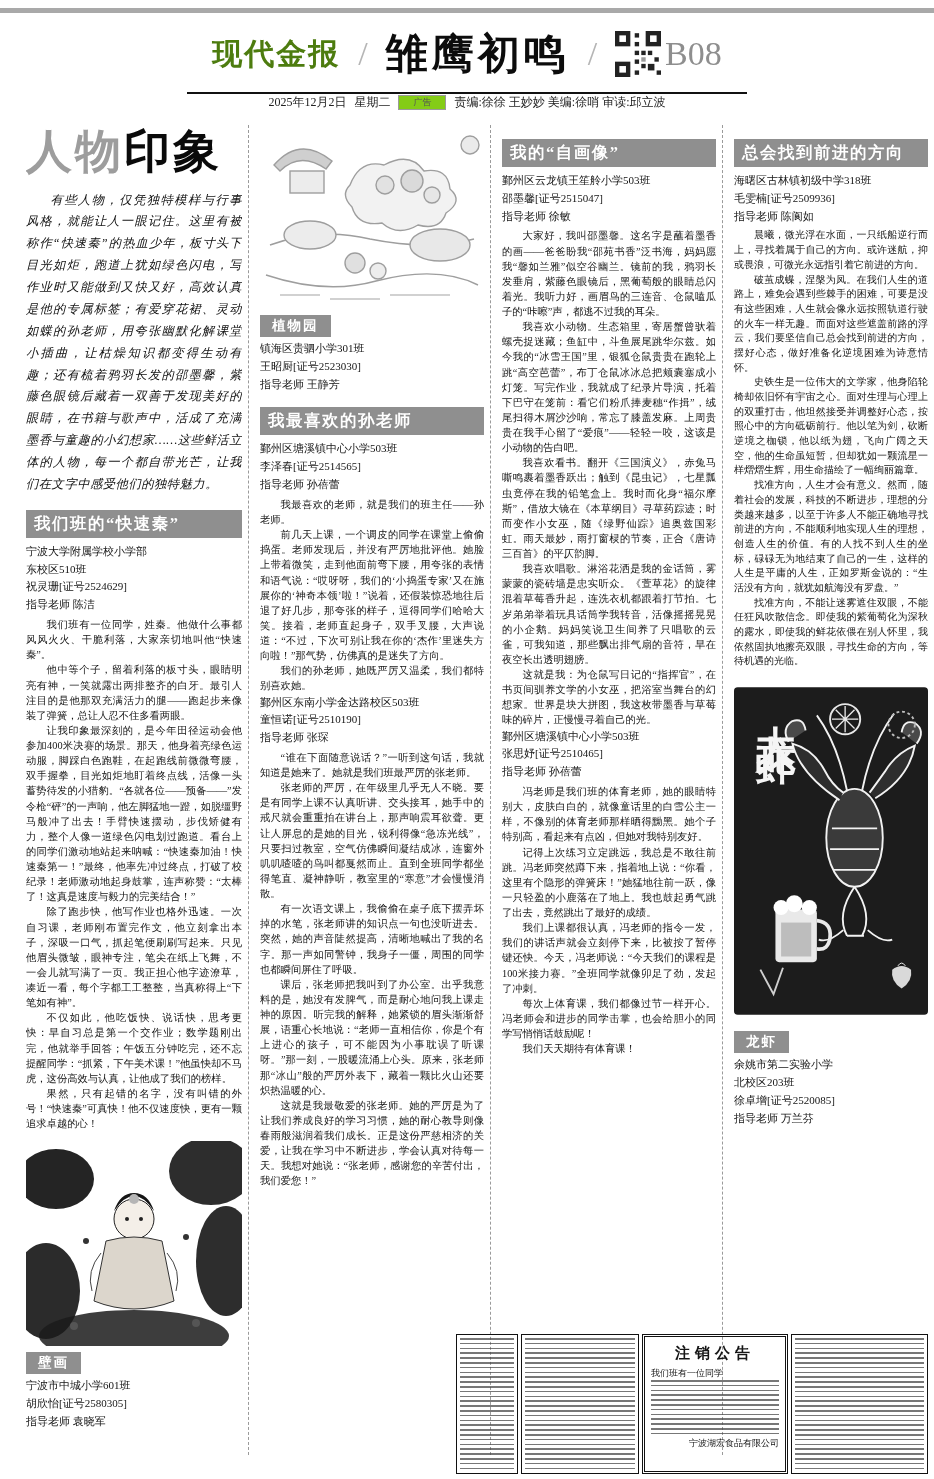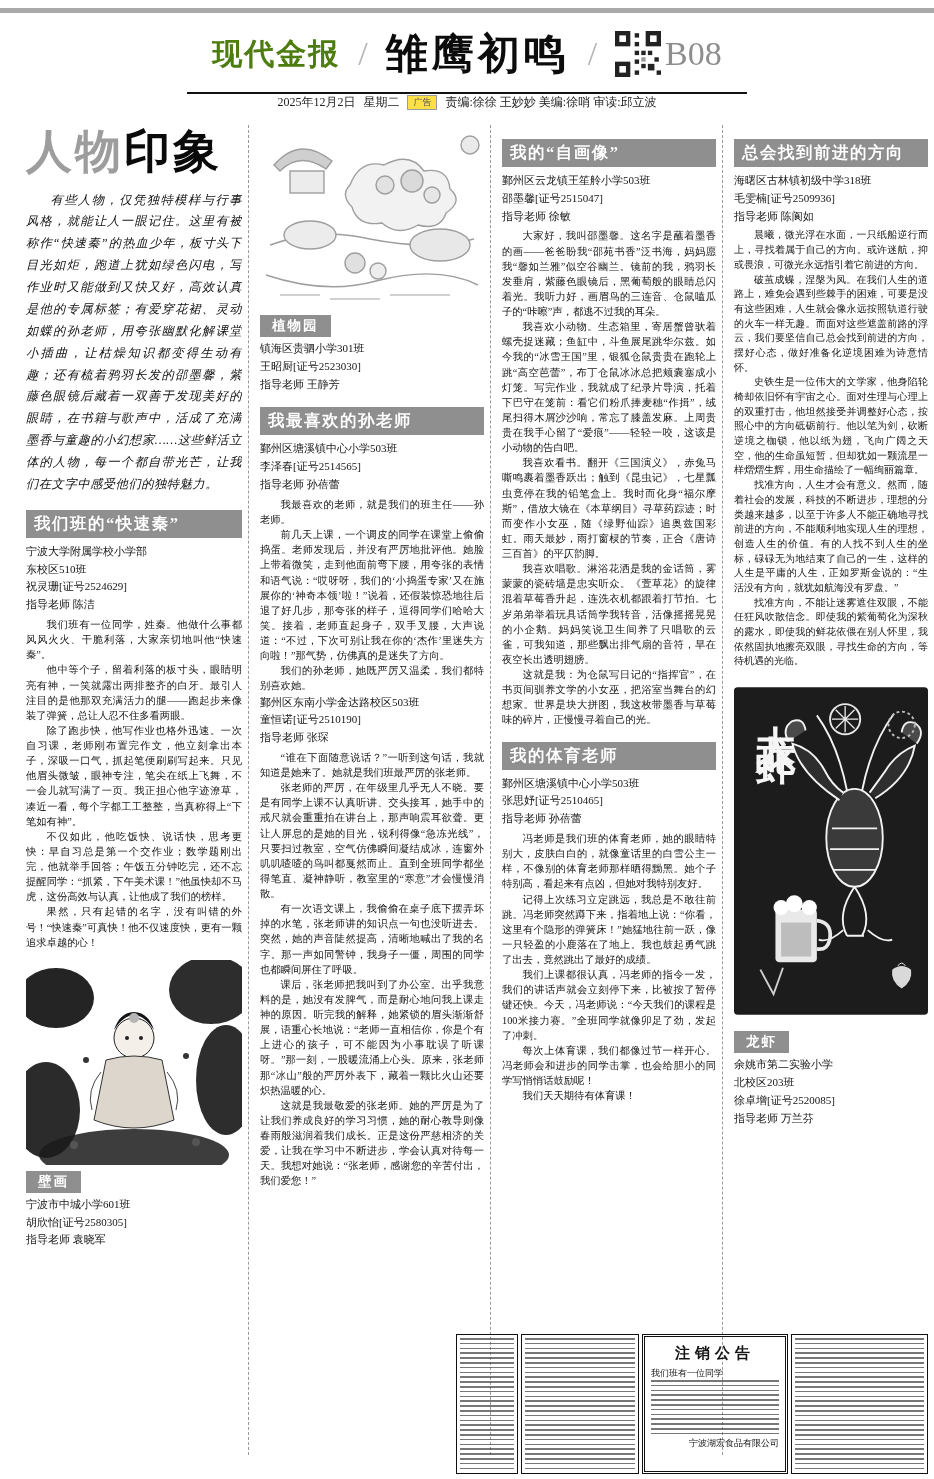--- a/index.html
+++ b/index.html
@@ -9,22 +9,22 @@
   
   .masthead{padding-top:26px;text-align:center;}
   .masthead-row{display:flex;align-items:center;justify-content:center;gap:18px;
         width:560px;margin:0 auto;padding-bottom:10px;border-bottom:2px solid #111;}
   .paper-name{font-size:30px;font-weight:bold;color:#4d7c0f;letter-spacing:2px;}
   .mast-slash{font-size:34px;color:#b5b5b5;font-weight:200;}
   .section-name{font-size:42px;font-weight:900;color:#0c0c0c;letter-spacing:4px;}
   .pageno-wrap{display:flex;align-items:center;gap:4px;}
   .page-no{font-size:34px;color:#8e8e8e;font-family:"Liberation Serif",serif;}
   .dateline{font-size:12px;color:#222;display:flex;justify-content:center;align-items:center;gap:8px;}
-  .ad-badge{display:inline-block;border:1px solid #9a9a9a;background:#fde047;color:#555;
-        font-size:9px;padding:0 5px;line-height:13px;}
+  .ad-badge{display:inline-block;border:1px solid #9a9a9a;background:#84cc16;color:#555;
+        font-size:9px;padding:0 14px;line-height:13px;}
   
   .columns{display:flex;align-items:stretch;padding:14px 6px 0 26px;height:1330px;}
   .col{overflow:hidden;}
   .col1{width:216px;}
   .col2{width:224px;border-left:1px dashed #9a9a9a;padding-left:11px;margin-left:6px;}
   .col3{width:214px;border-left:1px dashed #9a9a9a;padding-left:11px;margin-left:6px;}
   .col4{flex:1;border-left:1px dashed #9a9a9a;padding-left:11px;margin-left:6px;}
   
   .feature-title{font-size:46px;font-weight:900;letter-spacing:3px;line-height:1.1;margin-top:2px;}
   .ft-gray{color:#9d9d9d;}
@@ -120,20 +120,21 @@
         <div class="hbar">我们班的“快速秦”</div>
         <div class="credit">
             <div>宁波大学附属学校小学部</div>
             <div>东校区510班</div>
             <div>祝灵珊[证号2524629]</div>
             <div>指导老师 陈洁</div>
           </div>
         <div class="body">
             <p>我们班有一位同学，姓秦。他做什么事都风风火火、干脆利落，大家亲切地叫他“快速秦”。</p>
             <p>他中等个子，留着利落的板寸头，眼睛明亮有神，一笑就露出两排整齐的白牙。最引人注目的是他那双充满活力的腿——跑起步来像装了弹簧，总让人忍不住多看两眼。</p>
+            <p>让我印象最深刻的，是今年田径运动会他参加400米决赛的场景。那天，他身着亮绿色运动服，脚踩白色跑鞋，在起跑线前微微弯腰，双手握拳，目光如炬地盯着终点线，活像一头蓄势待发的小猎豹。“各就各位——预备——”发令枪“砰”的一声响，他左脚猛地一蹬，如脱缰野马般冲了出去！手臂快速摆动，步伐矫健有力，整个人像一道绿色闪电划过跑道。看台上的同学们激动地站起来呐喊：“快速秦加油！快速秦第一！”最终，他率先冲过终点，打破了校纪录！老师激动地起身鼓掌，连声称赞：“太棒了！这真是速度与毅力的完美结合！”</p>
             <p>除了跑步快，他写作业也格外迅速。一次自习课，老师刚布置完作文，他立刻拿出本子，深吸一口气，抓起笔便刷刷写起来。只见他眉头微皱，眼神专注，笔尖在纸上飞舞，不一会儿就写满了一页。我正担心他字迹潦草，凑近一看，每个字都工工整整，当真称得上“下笔如有神”。</p>
             <p>不仅如此，他吃饭快、说话快，思考更快：早自习总是第一个交作业；数学题刚出完，他就举手回答；午饭五分钟吃完，还不忘提醒同学：“抓紧，下午美术课！”他虽快却不马虎，这份高效与认真，让他成了我们的榜样。</p>
             <p>果然，只有起错的名字，没有叫错的外号！“快速秦”可真快！他不仅速度快，更有一颗追求卓越的心！</p>
           </div>
       </div>
 
       <svg class="inkpaint" viewBox="0 0 216 205">
         <rect width="216" height="205" fill="#fff"></rect>
         <ellipse cx="30" cy="38" rx="38" ry="30" fill="#111" opacity=".92"></ellipse>
         <ellipse cx="185" cy="30" rx="42" ry="34" fill="#161616" opacity=".9"></ellipse>
@@ -232,21 +233,20 @@
           </div>
         <div class="body">
             <p>大家好，我叫邵墨馨。这名字是蘸着墨香的画——爸爸盼我“邵苑书香”泛书海，妈妈愿我“馨如兰雅”似空谷幽兰。镜前的我，鸦羽长发垂肩，紫藤色眼镜后，黑葡萄般的眼睛总闪着光。我听力好，画眉鸟的三连音、仓鼠嗑瓜子的“咔嚓”声，都逃不过我的耳朵。</p>
             <p>我喜欢小动物。生态箱里，寄居蟹曾驮着螺壳捉迷藏；鱼缸中，斗鱼展尾跳华尔兹。如今我的“冰雪王国”里，银狐仓鼠贵贵在跑轮上跳“高空芭蕾”，布丁仓鼠冰冰总把颊囊塞成小灯笼。写完作业，我就成了纪录片导演，托着下巴守在笼前：看它们粉爪捧麦穗“作揖”，绒尾扫得木屑沙沙响，常忘了膝盖发麻。上周贵贵在我手心留了“爱痕”——轻轻一咬，这该是小动物的告白吧。</p>
             <p>我喜欢看书。翻开《三国演义》，赤兔马嘶鸣裹着墨香跃出；触到《昆虫记》，七星瓢虫竟停在我的铅笔盒上。我时而化身“福尔摩斯”，借放大镜在《本草纲目》寻草药踪迹；时而变作小女巫，随《绿野仙踪》追奥兹国彩虹。雨天最妙，雨打窗棂的节奏，正合《唐诗三百首》的平仄韵脚。</p>
             <p>我喜欢唱歌。淋浴花洒是我的金话筒，雾蒙蒙的瓷砖墙是忠实听众。《萱草花》的旋律混着草莓香升起，连洗衣机都跟着打节拍。七岁弟弟举着玩具话筒学我转音，活像摇摇晃晃的小企鹅。妈妈笑说卫生间养了只唱歌的云雀，可我知道，那些飘出排气扇的音符，早在夜空长出透明翅膀。</p>
             <p>这就是我：为仓鼠写日记的“指挥官”，在书页间驯养文学的小女巫，把浴室当舞台的幻想家。世界是块大拼图，我这枚带墨香与草莓味的碎片，正慢慢寻着自己的光。</p>
           </div>
       </div>
       <div class="article">
-        <div class="hbar">我的体育老师</div>
         <div class="credit">
             <div>鄞州区塘溪镇中心小学503班</div>
             <div>张思妤[证号2510465]</div>
             <div>指导老师 孙蓓蕾</div>
           </div>
         <div class="body">
             <p>冯老师是我们班的体育老师，她的眼睛特别大，皮肤白白的，就像童话里的白雪公主一样，不像别的体育老师那样晒得黝黑。她个子特别高，看起来有点凶，但她对我特别友好。</p>
             <p>记得上次练习立定跳远，我总是不敢往前跳。冯老师突然蹲下来，指着地上说：“你看，这里有个隐形的弹簧床！”她猛地往前一跃，像一只轻盈的小鹿落在了地上。我也鼓起勇气跳了出去，竟然跳出了最好的成绩。</p>
             <p>我们上课都很认真，冯老师的指令一发，我们的讲话声就会立刻停下来，比被按了暂停键还快。今天，冯老师说：“今天我们的课程是100米接力赛。”全班同学就像卯足了劲，发起了冲刺。</p>
             <p>每次上体育课，我们都像过节一样开心。冯老师会和进步的同学击掌，也会给胆小的同学写悄悄话鼓励呢！</p>

